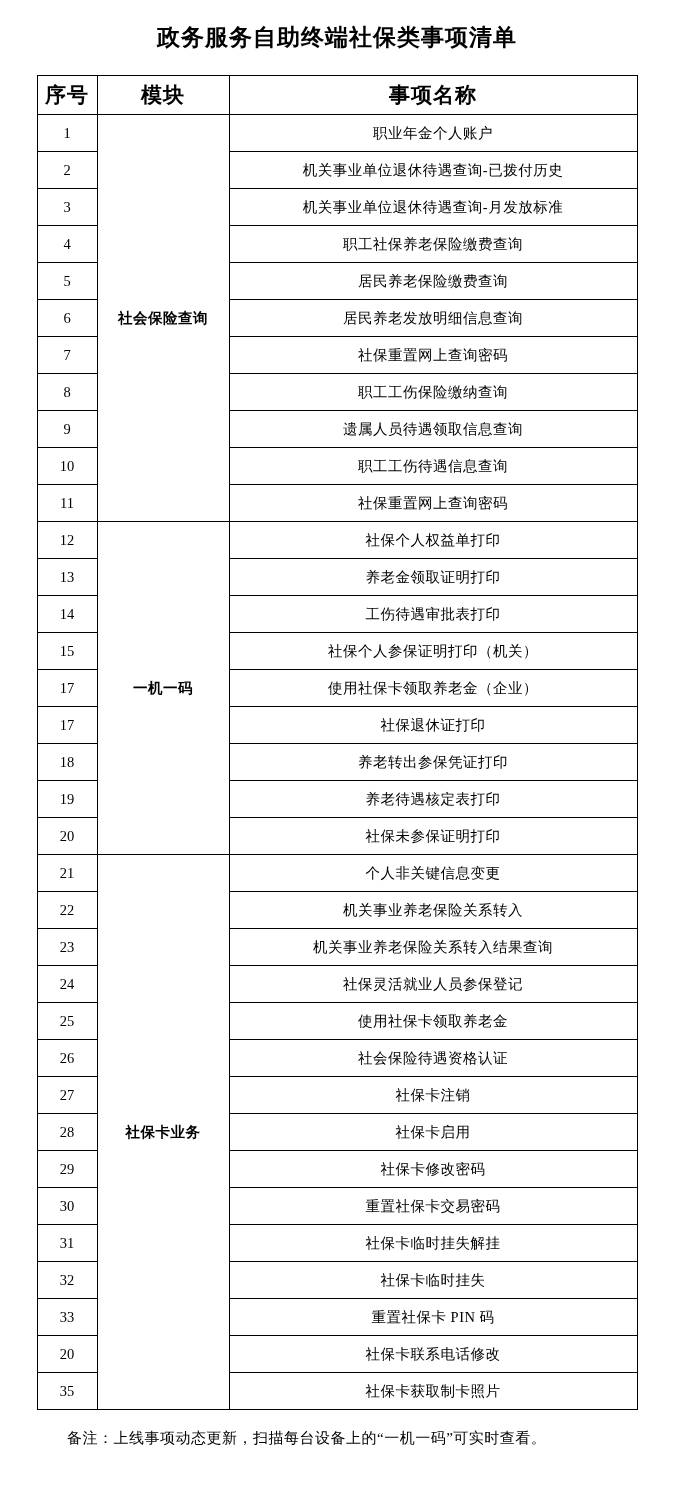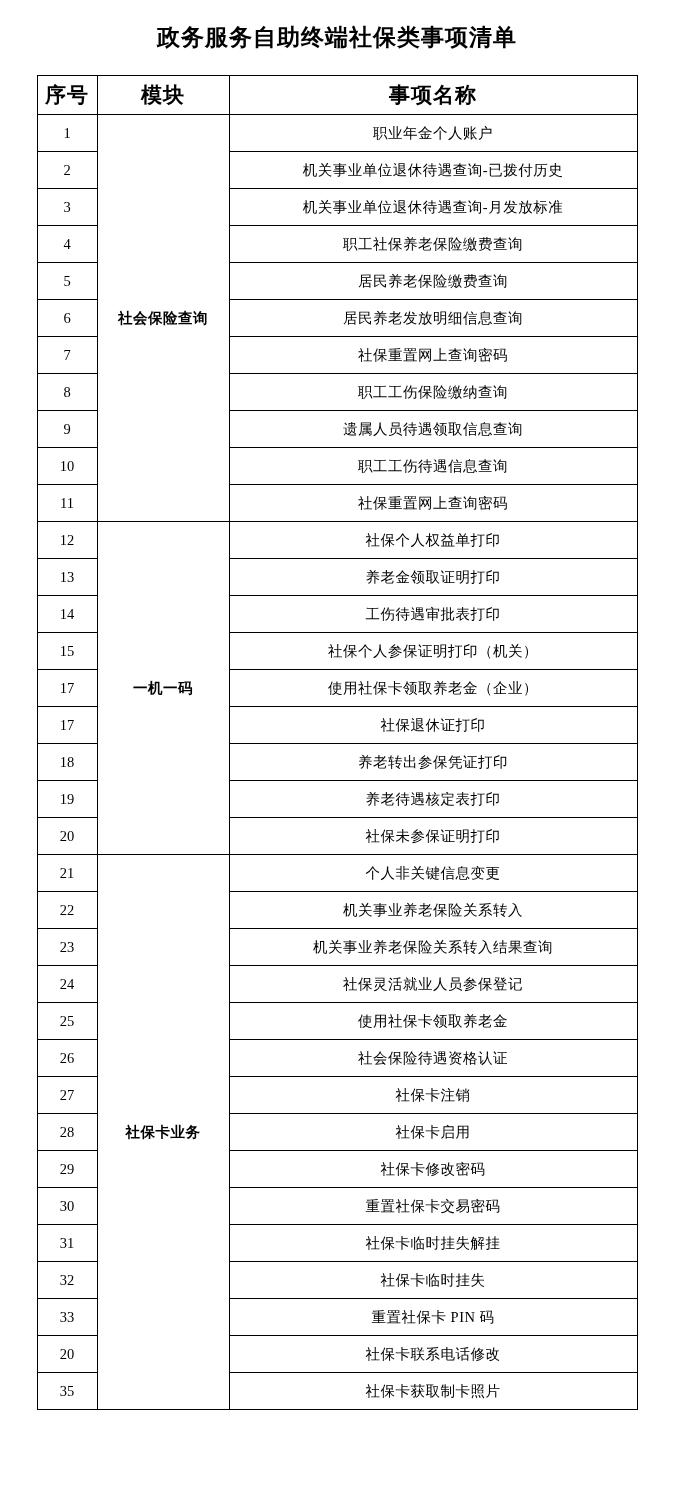--- a/index.html
+++ b/index.html
@@ -236,14 +236,15 @@
           <td class="seq">20</td>
           <td class="item-name">社保卡联系电话修改</td>
         </tr>
         <tr>
           <td class="seq">35</td>
           <td class="item-name">社保卡获取制卡照片</td>
         </tr>
       </tbody>
   </table>
 
+  <div class="note">备注：上线事项动态更新，扫描每台设备上的“一机一码”可实时查看。</div>
 
 </div>
 
 </body></html>

